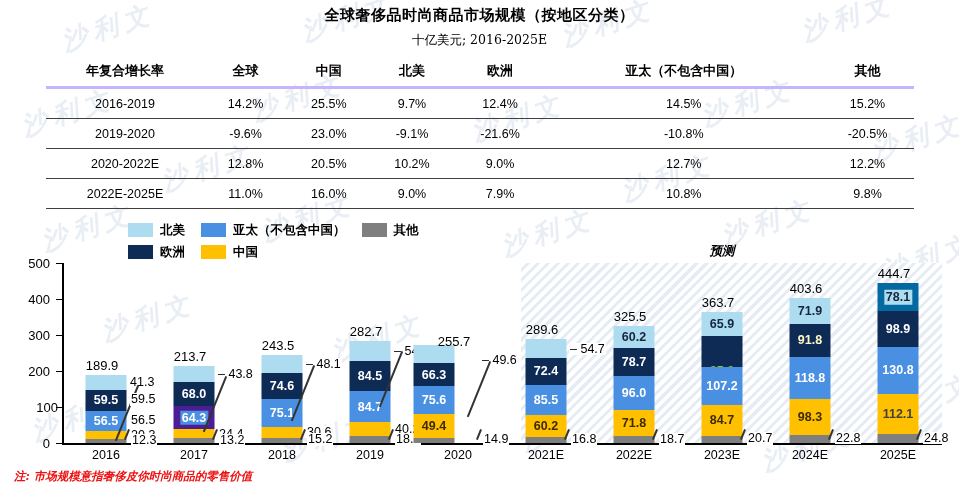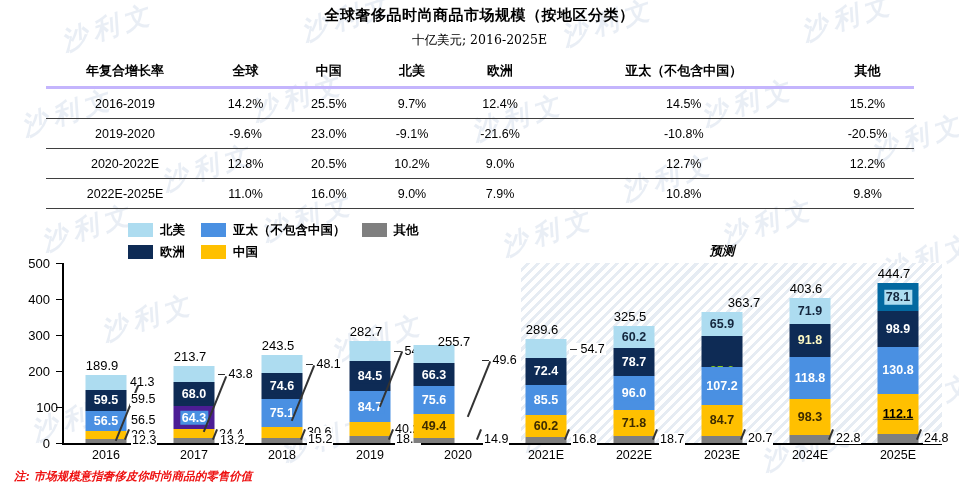--- a/index.html
+++ b/index.html
@@ -334,21 +334,21 @@
           <div class="vin" style="color: #84cc16; background: rgb(14, 43, 85); margin-top: 20px;">85.2</div>
         </div>
         <div class="seg" style="height: 38.592px; background: rgb(74, 144, 226);">
           <div class="vin" style="color: rgb(255, 255, 255); background: rgb(74, 144, 226);">107.2</div>
         </div>
         <div class="seg" style="height: 30.492px; background: rgb(255, 192, 0);">
           <div class="vin" style="color: rgb(61, 43, 0); background: rgb(255, 192, 0);">84.7</div>
         </div>
         <div class="seg" style="height: 7.452px; background: rgb(127, 127, 127);"></div>
       </div>
-      <div class="total" style="left: 744px; top: 40.068px;">363.7</div>
+      <div class="total" style="left: 718px; top: 40.068px;">363.7</div>
       <div class="vout" style="left: 747px; top: 177.274px;">20.7</div>
       <div class="leader" style="left: 742px; top: 174px;"></div>
       <div class="xlab" style="left: 810px;">2024E</div>
       <div class="bar" style="left: 810px; bottom: 22px;">
         <div class="seg" style="height: 25.884px; background: rgb(173, 220, 240);">
           <div class="vin" style="color: rgb(20, 38, 61); background: rgb(173, 220, 240);">71.9</div>
         </div>
         <div class="seg" style="height: 33.048px; background: rgb(14, 43, 85);">
           <div class="vin" style="color: #fef9c3; background: rgb(14, 43, 85);">91.8</div>
         </div>
@@ -368,21 +368,21 @@
         <div class="seg" style="height: 28.116px; background: #0369a1;">
           <div class="vin" style="color: rgb(20, 38, 61); background: rgb(173, 220, 240);">78.1</div>
         </div>
         <div class="seg" style="height: 35.604px; background: rgb(14, 43, 85);">
           <div class="vin" style="color: rgb(255, 255, 255); background: rgb(14, 43, 85);">98.9</div>
         </div>
         <div class="seg" style="height: 47.088px; background: rgb(74, 144, 226);">
           <div class="vin" style="color: rgb(255, 255, 255); background: rgb(74, 144, 226);">130.8</div>
         </div>
         <div class="seg" style="height: 40.356px; background: rgb(255, 192, 0);">
-          <div class="vin" style="color: #000000; background: rgb(255, 192, 0); text-decoration: underline;">112.1</div>
+          <div class="vin" style="color: #404040; background: rgb(255, 192, 0);">112.1</div>
         </div>
         <div class="seg" style="height: 8.928px; background: rgb(127, 127, 127);"></div>
       </div>
       <div class="total" style="left: 894px; top: 10.908px;">444.7</div>
       <div class="vout" style="left: 923px; top: 176.536px;">24.8</div>
       <div class="leader" style="left: 918px; top: 174px;"></div>
       <div class="vout" style="left: 130px; top: 138.214px;">59.5</div>
       <div class="vout" style="left: 130px; top: 159.094px;">56.5</div>
     </div>
 </div>

